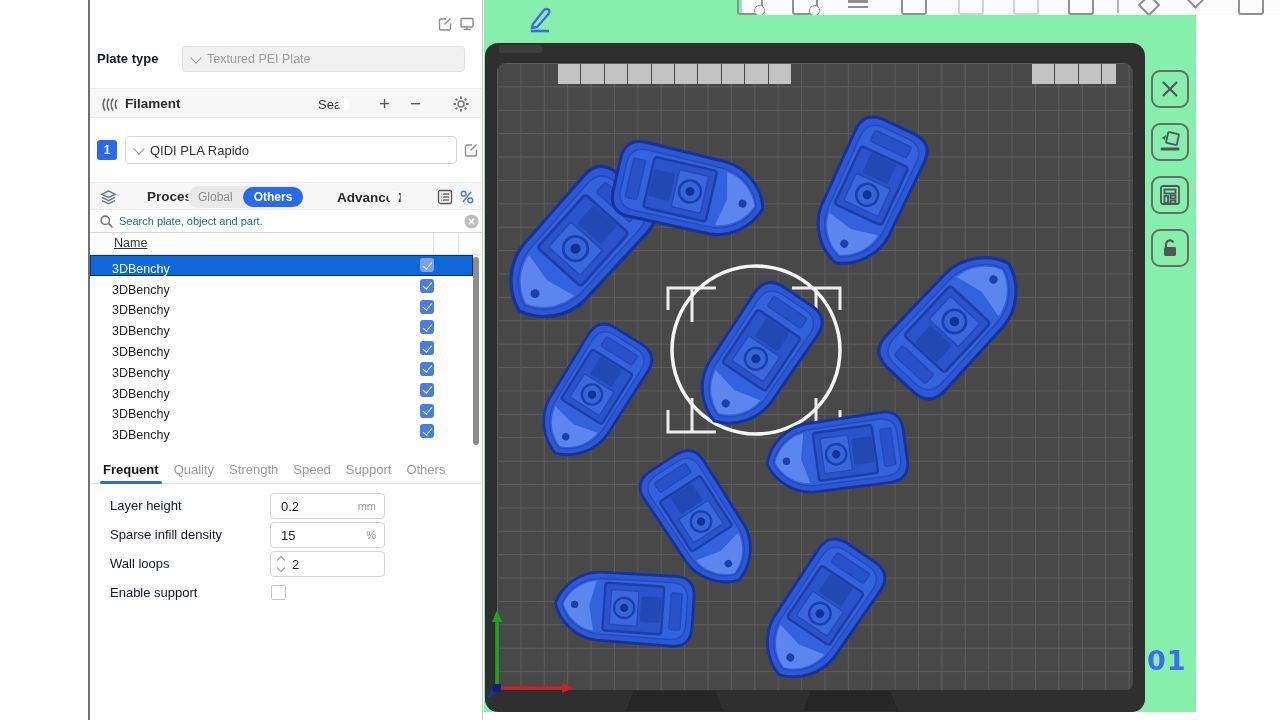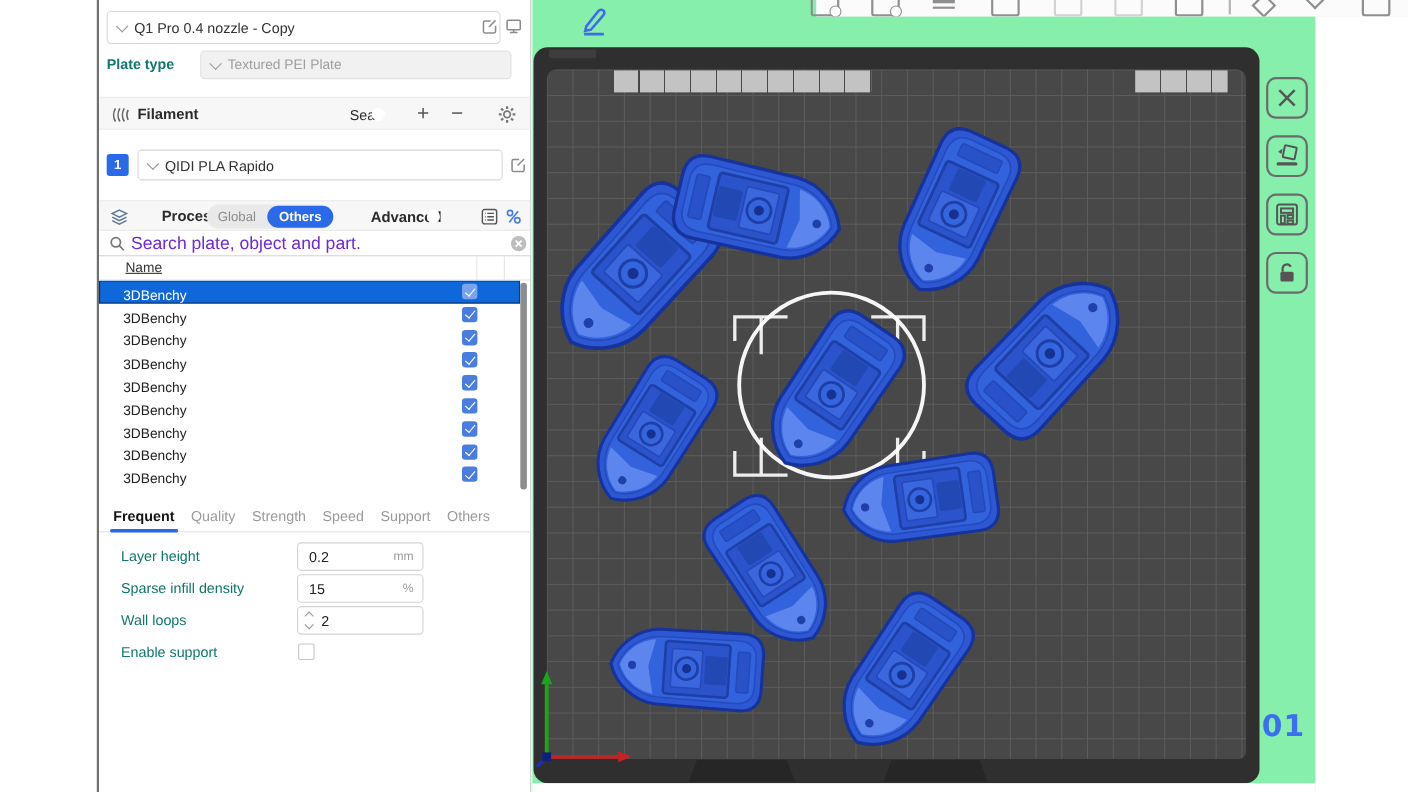--- a/index.html
+++ b/index.html
@@ -22,40 +22,40 @@
   .toggle{width:29px;height:16px;border-radius:9px;background:#2a6ae9;position:relative;cursor:pointer;}
   .toggle::after{content:"";position:absolute;right:2px;top:2px;width:12px;height:12px;border-radius:50%;background:#fff;}
   .iconbtn{cursor:pointer;display:flex;align-items:center;justify-content:center;}
   .badge1{background:#2a6ae9;color:#fff;font-size:12px;font-weight:700;border-radius:3px;
           display:flex;align-items:center;justify-content:center;}
   .seg{display:flex;align-items:center;background:#e9e9e9;border-radius:12px;height:22px;font-size:12px;}
   .seg .off{color:#8a8a8a;padding:2px 10px;cursor:pointer;}
   .seg .on{background:#2a6ae9;color:#fff;border-radius:11px;padding:3px 11px;font-weight:700;cursor:pointer;}
   .adv-label{font-size:13.5px;font-weight:600;color:#2b2b2b;}
   .searchbar{left:0;top:210px;width:100%;height:23px;background:#fff;border-bottom:1px solid #d6d6d6;}
-  .placeholder{font-size:16px;color:#6d28d9;line-height:23px;}
+  .placeholder{font-size:11px;color:#0f766e;line-height:23px;}
   .list-header{left:0;top:233px;width:100%;height:22px;border-bottom:1px solid #e4e4e4;font-size:12.5px;color:#333;}
   .colsep{top:233px;width:1px;height:22px;background:#e5e5e5;}
   .rows{left:0;top:255px;width:383px;height:200px;overflow:hidden;}
   .prow{height:21px;display:flex;align-items:center;font-size:12.5px;color:#222;position:relative;}
   .row{height:20.8px;display:flex;align-items:flex-end;font-size:12.5px;color:#222;position:relative;cursor:pointer;}
   .row.selected{background:#0f68d9;color:#fff;box-shadow:inset 0 0 0 1px #0a2f66;}
   .row .lbl{margin-left:22px;}
   .rcheck{position:absolute;left:330px;top:3px;width:14px;height:14px;border-radius:3px;background:#4a7de0;cursor:pointer;}
   .rcheck::after{content:"";position:absolute;left:4.5px;top:1.5px;width:3.5px;height:8px;
                  border-right:1.8px solid #fff;border-bottom:1.8px solid #fff;transform:rotate(40deg);}
   .row.selected .rcheck{background:#7ba2ec;}
   .tri{width:0;height:0;border-left:4px solid transparent;border-right:4px solid transparent;border-top:5px solid #555;margin-left:8px;margin-right:9px;}
   .sbthumb{left:383px;top:257px;width:6px;height:188px;background:#8d8d8d;border-radius:3px;}
   .tabbar{left:0;top:455px;width:100%;height:29px;display:flex;gap:15px;align-items:center;padding-left:13px;
           border-bottom:1px solid #e2e2e2;background:#fff;box-sizing:border-box;}
   .tab{font-size:13px;color:#9b9b9b;position:relative;cursor:pointer;white-space:nowrap;}
   .tab.active{color:#141414;font-weight:700;}
   .tab.active::after{content:"";position:absolute;left:-3px;right:-3px;bottom:-7px;height:3px;background:#2a6ae9;border-radius:2px;}
-  .set-label{font-size:13px;color:#0f766e;line-height:26px;}
+  .set-label{font-size:13px;color:#0f172a;line-height:26px;}
   .input-box{left:180px;width:115px;height:26px;border:1px solid #d4d4d4;border-radius:4px;background:#fff;
              display:flex;align-items:center;font-size:13px;color:#222;}
   .input-box .val{margin-left:10px;flex:1;}
   .input-box .unit{margin-right:8px;font-size:11px;color:#9b9b9b;}
   .spin{display:flex;flex-direction:column;margin-left:7px;}
   .spin i{width:5px;height:5px;border-left:1.3px solid #9a9a9a;border-bottom:1.3px solid #9a9a9a;display:block;}
   .spin .up{transform:rotate(135deg);margin-bottom:1px;}
   .spin .dn{transform:rotate(-45deg);margin-top:1px;}
   .cbox{left:181px;top:585px;width:15px;height:15px;border:1px solid #c6c6c6;border-radius:2px;background:#fff;cursor:pointer;}
 
@@ -88,24 +88,20 @@
   .st-diamond{width:12px;height:12px;border:2px solid #8f8f8f;transform:rotate(45deg);margin-top:8px;}
   .st-chev{width:11px;height:11px;border-right:2px solid #8f8f8f;border-bottom:2px solid #8f8f8f;transform:rotate(45deg);margin-top:4px;}
 </style>
 </head>
 <body>
 
 <div class="abs left-divider"></div>
 
 <div class="abs sidebar">
 
-  <div class="abs combo" style="left:7px;top:10px;width:358px;height:30px;">
-    <span class="chev"></span>
-    <span>Q1 Pro 0.4 nozzle - Copy</span>
-  </div>
   <div class="abs iconbtn" style="left:346px;top:15px;width:18px;height:18px;">
     <svg width="16" height="16" viewBox="0 0 16 16" fill="none" stroke="#8b8b8b" stroke-width="1.4">
       <path d="M13.5 7.5 V12.5 Q13.5 14 12 14 H4 Q2.5 14 2.5 12.5 V4.5 Q2.5 3 4 3 H9"></path>
       <path d="M7.5 8.5 L13.5 2.5"></path>
     </svg>
   </div>
   <div class="abs iconbtn" style="left:368px;top:15px;width:18px;height:18px;">
     <svg width="16" height="16" viewBox="0 0 16 16" fill="none" stroke="#8b8b8b" stroke-width="1.4">
       <rect x="2" y="2.5" width="12" height="8.5" rx="1"></rect>
       <line x1="8" y1="11" x2="8" y2="13.5"></line>

